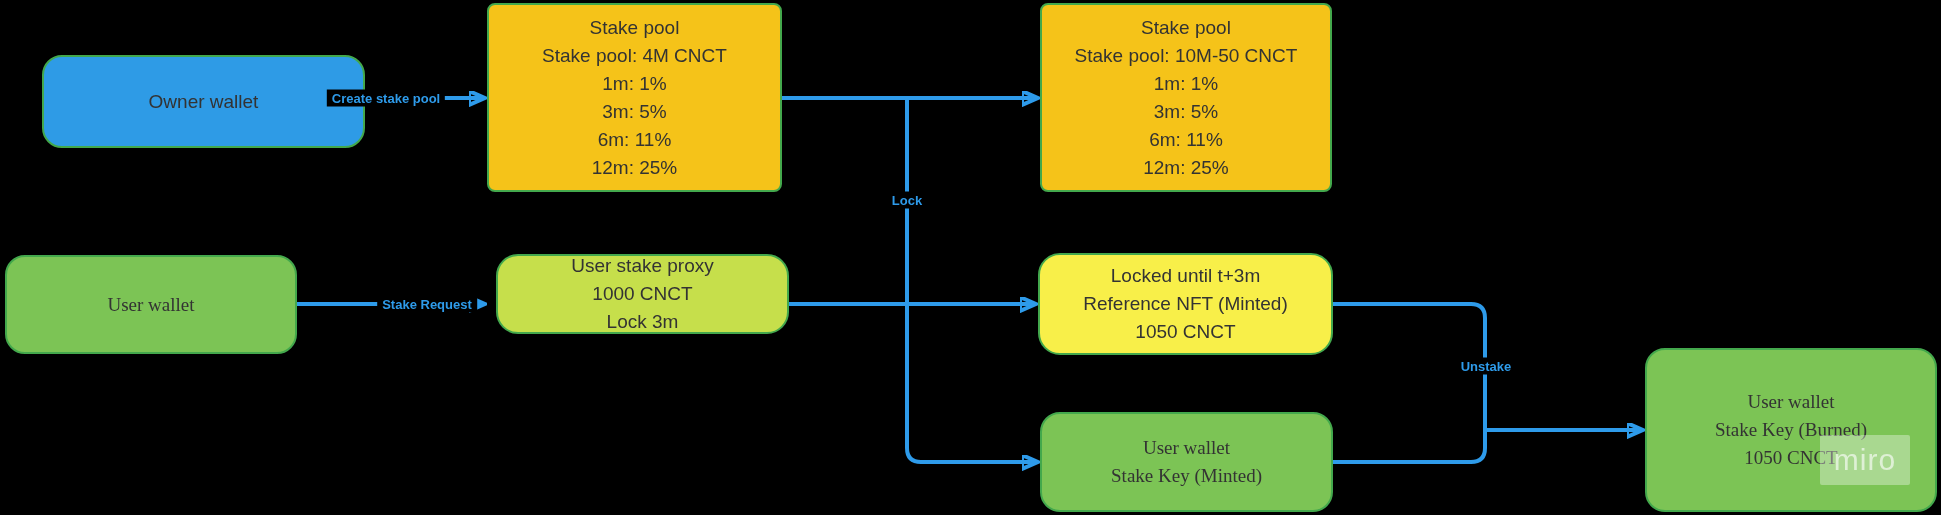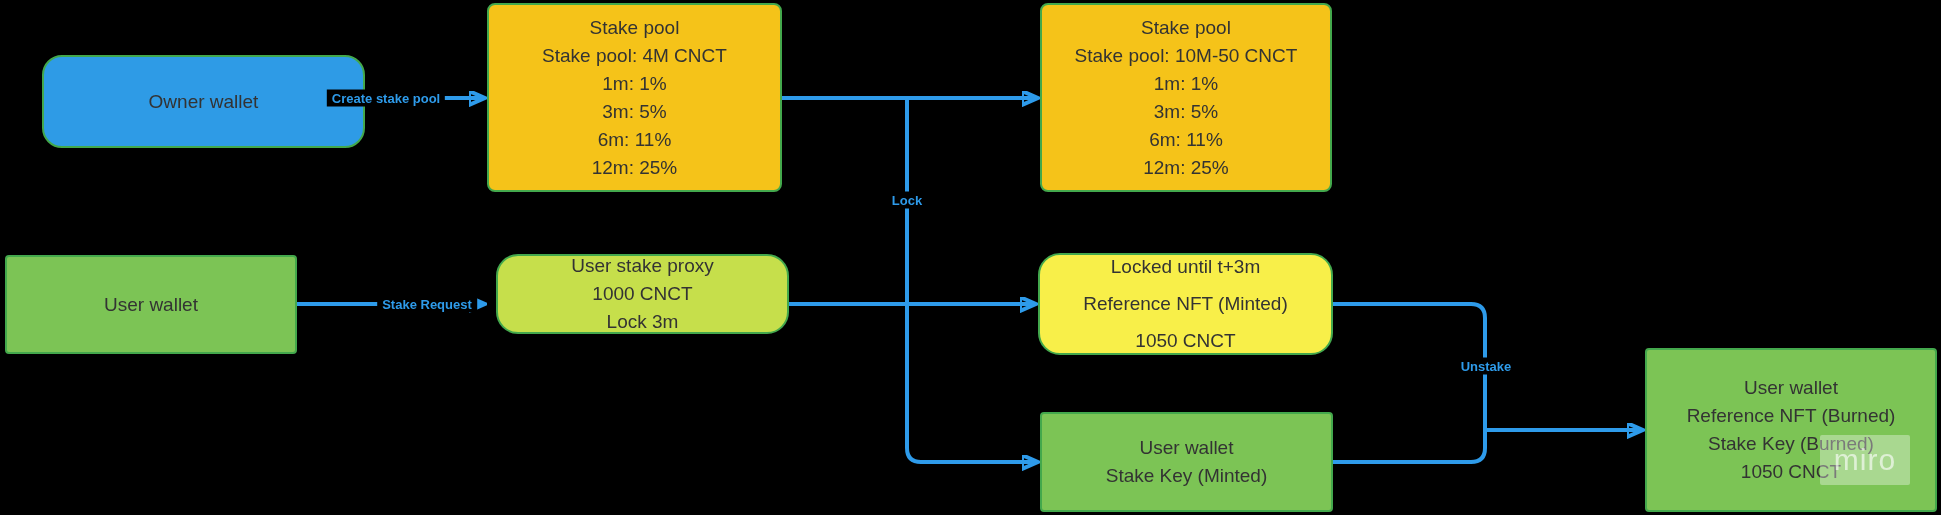--- a/index.html
+++ b/index.html
@@ -23,24 +23,24 @@
   .node{
     position:absolute;box-sizing:border-box;
     display:flex;flex-direction:column;align-items:center;justify-content:center;
     text-align:center;color:var(--node-text);
     font-size:19px;line-height:28px;
     border:2px solid var(--node-border);
     border-radius:22px;
   }
   .node span{display:block;white-space:nowrap;}
   .node.blue{background:var(--node-blue);border-radius:20px;}
-  .node.green{background:var(--node-green);border-radius:4px;}
+  .node.green{background:var(--node-green);border-radius:20px;font-family:Liberation Serif, serif;}
   .node.gold{background:var(--node-gold);border-radius:8px;}
   .node.lime{background:var(--node-lime);}
-  .node.yellow{background:var(--node-yellow);gap:9px;}
+  .node.yellow{background:var(--node-yellow);}
   .edge-label{
     position:absolute;transform:translate(-50%,-50%);
     color:var(--arrow);background:var(--background);
     font-size:13px;font-weight:bold;line-height:15px;
     padding:1px 5px;white-space:nowrap;
   }
   .watermark{
     position:absolute;left:1820px;top:435px;width:90px;height:50px;
     background:rgba(255,255,255,0.35);border-radius:2px;
     display:flex;align-items:center;justify-content:center;
@@ -106,21 +106,20 @@
     <span>1050 CNCT</span>
   </div>
 
   <div class="node green" style="left:1040px;top:412px;width:293px;height:100px;">
     <span>User wallet</span>
     <span>Stake Key (Minted)</span>
   </div>
 
   <div class="node green" style="left:1645px;top:348px;width:292px;height:164px;">
     <span>User wallet</span>
-    <span>Reference NFT (Burned)</span>
     <span>Stake Key (Burned)</span>
     <span>1050 CNCT</span>
   </div>
 
   <div class="edge-label" style="left:386px;top:98px;">Create stake pool</div>
   <div class="edge-label" style="left:387px;top:304px;margin-left:40px;">Stake Request</div>
   <div class="edge-label" style="left:907px;top:200px;">Lock</div>
   <div class="edge-label" style="left:1486px;top:366px;">Unstake</div>
 
   <div class="watermark">miro</div>

